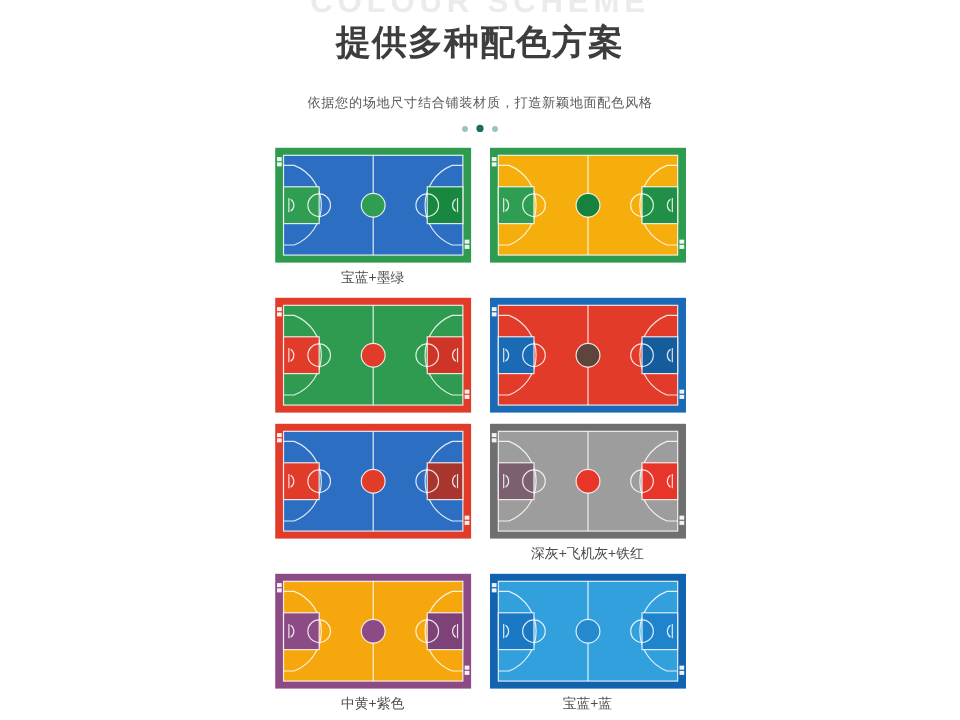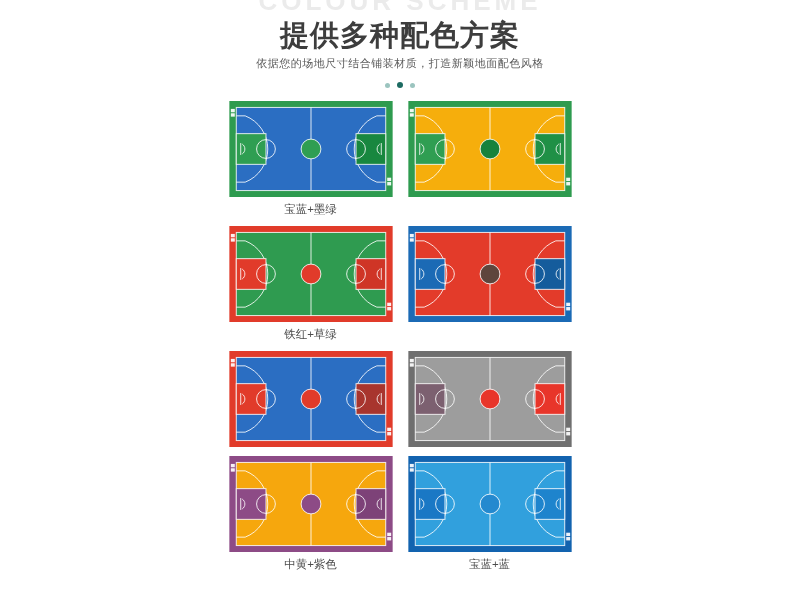--- a/index.html
+++ b/index.html
@@ -27,21 +27,21 @@
   }
   .title {
     position: relative;
     margin: 0;
     font-size: 29px;
     font-weight: bold;
     letter-spacing: 1px;
     color: var(--title-color, #3d3d3d);
   }
   .subtitle {
-    margin-top: 0;
+    margin-top: 22px;
     font-size: 11px;
     letter-spacing: 0.5px;
     color: var(--subtitle-color, #5a5a5a);
   }
   .dots {
     margin-top: 11px;
     display: flex;
     justify-content: center;
     align-items: center;
     gap: 7px;
@@ -168,21 +168,20 @@
             </g>
             <circle cx="82.5" cy="48.5" r="10" fill="#e13b2a" stroke="#ffffff" stroke-opacity="0.85"></circle>
             <g fill="#ffffff" opacity="0.92">
               <rect x="1.5" y="8" width="4" height="3.4"></rect>
               <rect x="1.5" y="12.4" width="4" height="3.4"></rect>
               <rect x="159.5" y="77.5" width="4" height="3.4"></rect>
               <rect x="159.5" y="81.9" width="4" height="3.4"></rect>
             </g>
           </svg>
         </div>
-        <figcaption class="label">铁红+草绿</figcaption>
       </figure>
       <figure class="card">
         <div class="court">
           <svg xmlns="http://www.w3.org/2000/svg" viewBox="0 0 165 97">
             <rect width="165" height="97" fill="#1b6ab5"></rect>
             <rect x="7" y="6.5" width="151" height="84" fill="#e33b2a" stroke="#ffffff" stroke-opacity="0.85" stroke-width="1"></rect>
             <g fill="none" stroke="#ffffff" stroke-opacity="0.85" stroke-width="1">
               <line x1="82.5" y1="6.5" x2="82.5" y2="90.5"></line>
               <path d="M7 15 L16 15 A36 36 0 0 1 16 82 L7 82"></path>
               <path d="M158 15 L149 15 A36 36 0 0 0 149 82 L158 82"></path>
@@ -259,20 +258,21 @@
             </g>
             <circle cx="82.5" cy="48.5" r="10" fill="#e8352a" stroke="#ffffff" stroke-opacity="0.85"></circle>
             <g fill="#ffffff" opacity="0.92">
               <rect x="1.5" y="8" width="4" height="3.4"></rect>
               <rect x="1.5" y="12.4" width="4" height="3.4"></rect>
               <rect x="159.5" y="77.5" width="4" height="3.4"></rect>
               <rect x="159.5" y="81.9" width="4" height="3.4"></rect>
             </g>
           </svg>
         </div>
+        <figcaption class="label">深灰+飞机灰+铁红</figcaption>
       </figure>
       <figure class="card">
         <div class="court">
           <svg xmlns="http://www.w3.org/2000/svg" viewBox="0 0 165 97">
             <rect width="165" height="97" fill="#8d4b86"></rect>
             <rect x="7" y="6.5" width="151" height="84" fill="#f6a70d" stroke="#ffffff" stroke-opacity="0.85" stroke-width="1"></rect>
             <g fill="none" stroke="#ffffff" stroke-opacity="0.85" stroke-width="1">
               <line x1="82.5" y1="6.5" x2="82.5" y2="90.5"></line>
               <path d="M7 15 L16 15 A36 36 0 0 1 16 82 L7 82"></path>
               <path d="M158 15 L149 15 A36 36 0 0 0 149 82 L158 82"></path>

